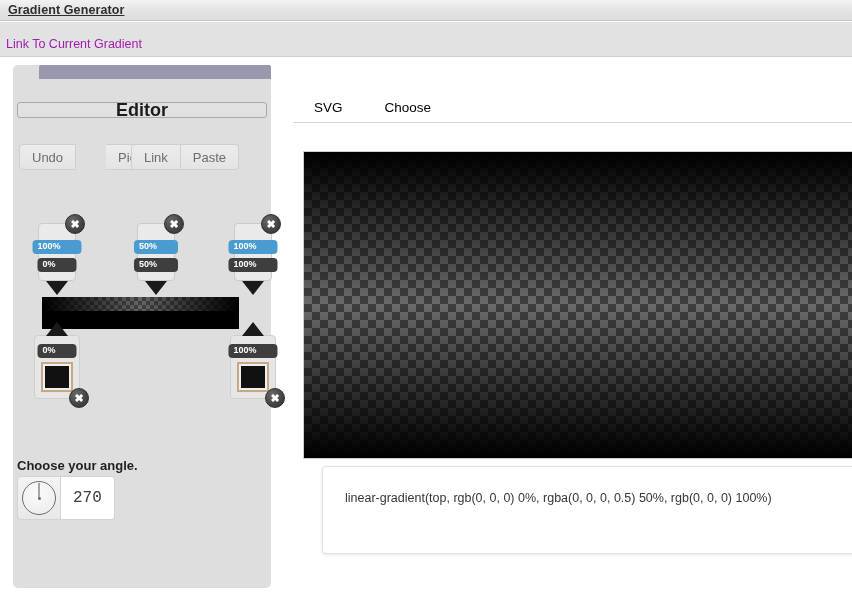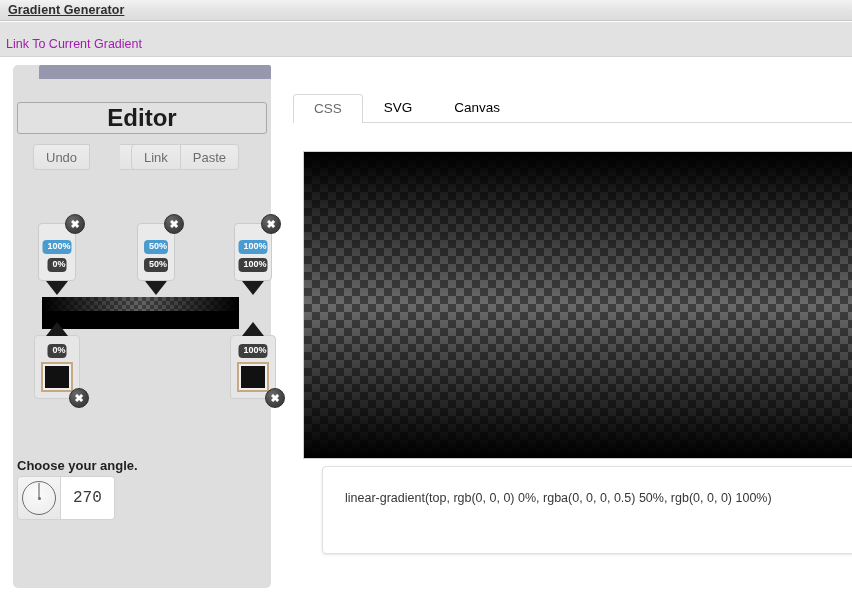--- a/index.html
+++ b/index.html
@@ -54,33 +54,33 @@
   }
   #sidebar-topbar {
     position: absolute; left: 26px; top: 0px;
     width: 232px; height: 14px;
     background: #9798ad;
     border-radius: 2px 2px 0 0;
   }
 
   .editor-title {
     position: absolute; left: 4px; top: 37px;
-    width: 250px; height: 32px;
+    width: 250px; height: 16px;
     border: 1px solid #a9a9a9;
     background: #e1e1e1;
     border-radius: 3px;
     display: flex; align-items: center; justify-content: center;
-    font-size: 24px; font-weight: bold; color: #1c1c1c;
+    font-size: 18px; font-weight: bold; color: #1c1c1c;
   }
 
   .btn-group {
     position: absolute; top: 79px;
     display: flex;
   }
-  .btn-group.left { left: 20px; gap: 30px; }
+  .btn-group.left { left: 6px; gap: 30px; }
   .btn-group.right { left: 118px; }
   .gbtn {
     height: 26px;
     padding: 0 12px;
     display: flex; align-items: center; justify-content: center;
     background: linear-gradient(to bottom, #ececec 0%, #e4e4e4 100%);
     border: 1px solid #cfcfcf;
     font-size: 13px; color: #6d6d6d;
     cursor: pointer;
   }
@@ -132,21 +132,21 @@
     position: absolute; left: 50%; top: 57px;
     margin-left: -11px;
     width: 0; height: 0;
     border-left: 11px solid transparent;
     border-right: 11px solid transparent;
     border-top: 14px solid #1a1a1a;
   }
   .badge {
     position: absolute; left: 50%; transform: translateX(-50%);
     font-size: 9px; font-weight: bold; color: #ffffff;
-    padding: 2px 1px 3px 5px;
+    padding: 2px 21px 3px 5px;
     border-radius: 4px;
     white-space: nowrap;
     line-height: 1;
   }
   .badge.blue { background: #4a9cd0; top: 16px; }
   .badge.dark { background: #3e3e3e; top: 34px; }
 
   .closebtn {
     position: absolute;
     width: 20px; height: 20px;
@@ -382,23 +382,22 @@
         <div class="hub"></div>
       </div>
       <div id="angle-input">270</div>
     </div>
 
   </div>
 
   <div id="content">
 
     <div id="tabs">
-      <div class="tab active">CSS</div>
       <div class="tab">SVG</div>
-      <div class="tab">Canvas</div>
+      <div class="tab">Choose</div>
     </div>
 
     <div id="preview"></div>
 
     <div id="output">
       <div class="code">linear-gradient(top, rgb(0, 0, 0) 0%, rgba(0, 0, 0, 0.5) 50%, rgb(0, 0, 0) 100%)</div>
     </div>
 
   </div>
 

